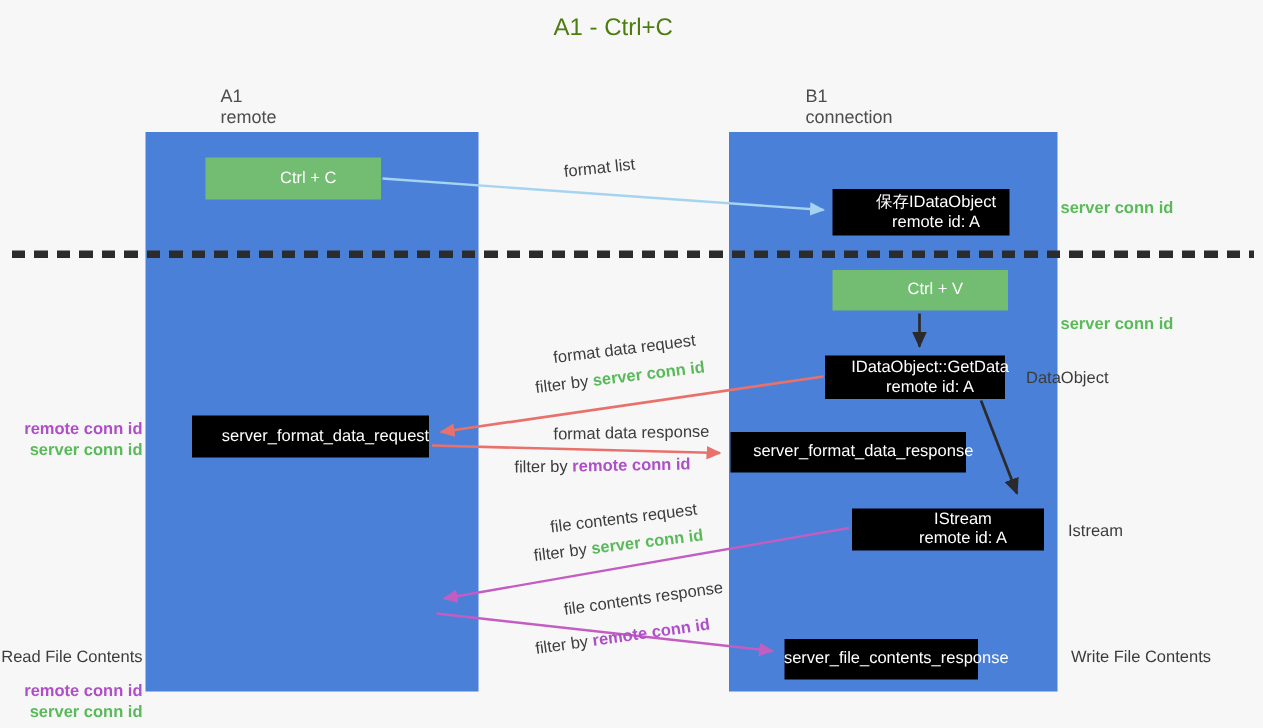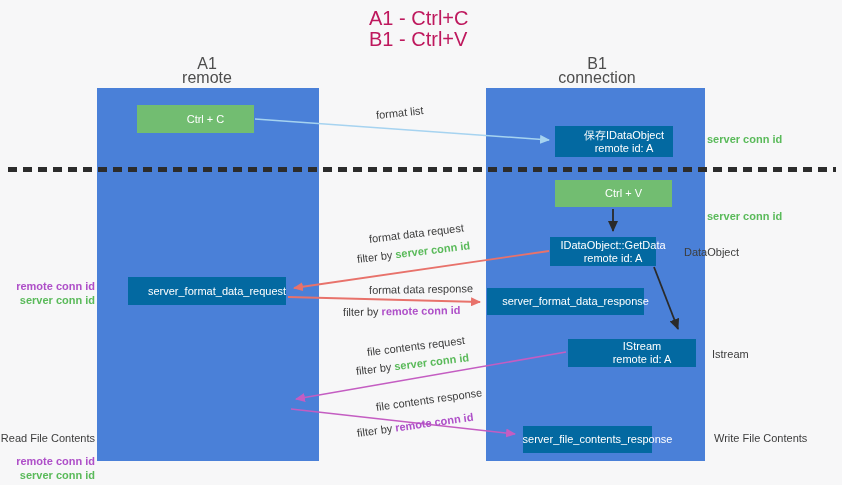--- a/index.html
+++ b/index.html
@@ -1,42 +1,42 @@
 <!DOCTYPE html>
 <html><head>
 <meta charset="utf-8">
 <style>
   * { margin:0; padding:0; box-sizing:border-box; }
   body { font-family:"Liberation Sans", sans-serif; background:#f7f7f8; }
   .canvas { position:relative; width:842px; height:485px; background:#f7f7f8; overflow:hidden; }
 
-  .title { position:absolute; left:369px; top:8px; font-size:20px; line-height:21px; color:#be185d; z-index:3; }
+  .title { position:absolute; left:369px; top:8px; font-size:16px; line-height:21px; color:#4d7c0f; z-index:3; }
 
-  .col-header { position:absolute; font-size:16px; line-height:14px; color:#4d4d4d; text-align:center; z-index:3; }
+  .col-header { position:absolute; font-size:12px; line-height:14px; color:#4d4d4d; text-align:left; z-index:3; }
   .col-header.left  { left:147px; top:57px; width:120px; }
   .col-header.right { left:537px; top:57px; width:120px; }
 
   .column { position:absolute; top:88px; height:373px; background:#4a80d8; z-index:0; }
   .column.left  { left:97px;  width:222px; }
   .column.right { left:486px; width:219px; }
 
   .divider { position:absolute; left:8px; top:167px; width:828px; height:5px; z-index:1;
              background:repeating-linear-gradient(90deg,#2c2c2c 0,#2c2c2c 9px,transparent 9px,transparent 15px); }
 
   .arrows { position:absolute; left:0; top:0; z-index:2; pointer-events:none; }
 
   .node { position:absolute; display:flex; flex-direction:column; align-items:center; justify-content:center;
           color:#ffffff; font-size:11px; line-height:13px; text-align:center; z-index:3;padding-left:20px; }
   .node.green  { background:#72bd71; }
-  .node.orange { background:#0369a1; }
+  .node.orange { background:#000000; }
 
   .n-ctrl-c   { left:137px; top:105px; width:117px; height:28px; }
   .n-save     { left:555px; top:126px; width:118px; height:31px; }
   .n-ctrl-v   { left:555px; top:180px; width:117px; height:27px; }
-  .n-getdata  { left:550px; top:237px; width:106px; height:29px; }
+  .n-getdata  { left:550px; top:237px; width:120px; height:29px; }
   .n-freq     { left:128px; top:277px; width:158px; height:28px; }
   .n-fresp    { left:487px; top:288px; width:157px; height:27px; }
   .n-istream  { left:568px; top:339px; width:128px; height:28px; }
   .n-fileq    { left:128px; top:393px; width:161px; height:27px; }
   .n-filer    { left:523px; top:426px; width:129px; height:27px; }
 
   .lbl { position:absolute; font-size:11px; color:#3c3c3c; z-index:3; white-space:nowrap; }
   .green-t  { color:#5aba5a; font-weight:bold; }
   .purple-t { color:#ae4fc8; font-weight:bold; }
 
@@ -44,21 +44,20 @@
 
   .left-block { position:absolute; left:0; width:95px; text-align:right; font-size:11px; line-height:14px; z-index:3; }
 </style>
 </head>
 <body>
 
 <div class="canvas">
 
   <div class="title">
     <div>A1 - Ctrl+C</div>
-    <div>B1 - Ctrl+V</div>
   </div>
 
   <div class="col-header left">
     <div>A1</div>
     <div>remote</div>
   </div>
   <div class="col-header right">
     <div>B1</div>
     <div>connection</div>
   </div>

